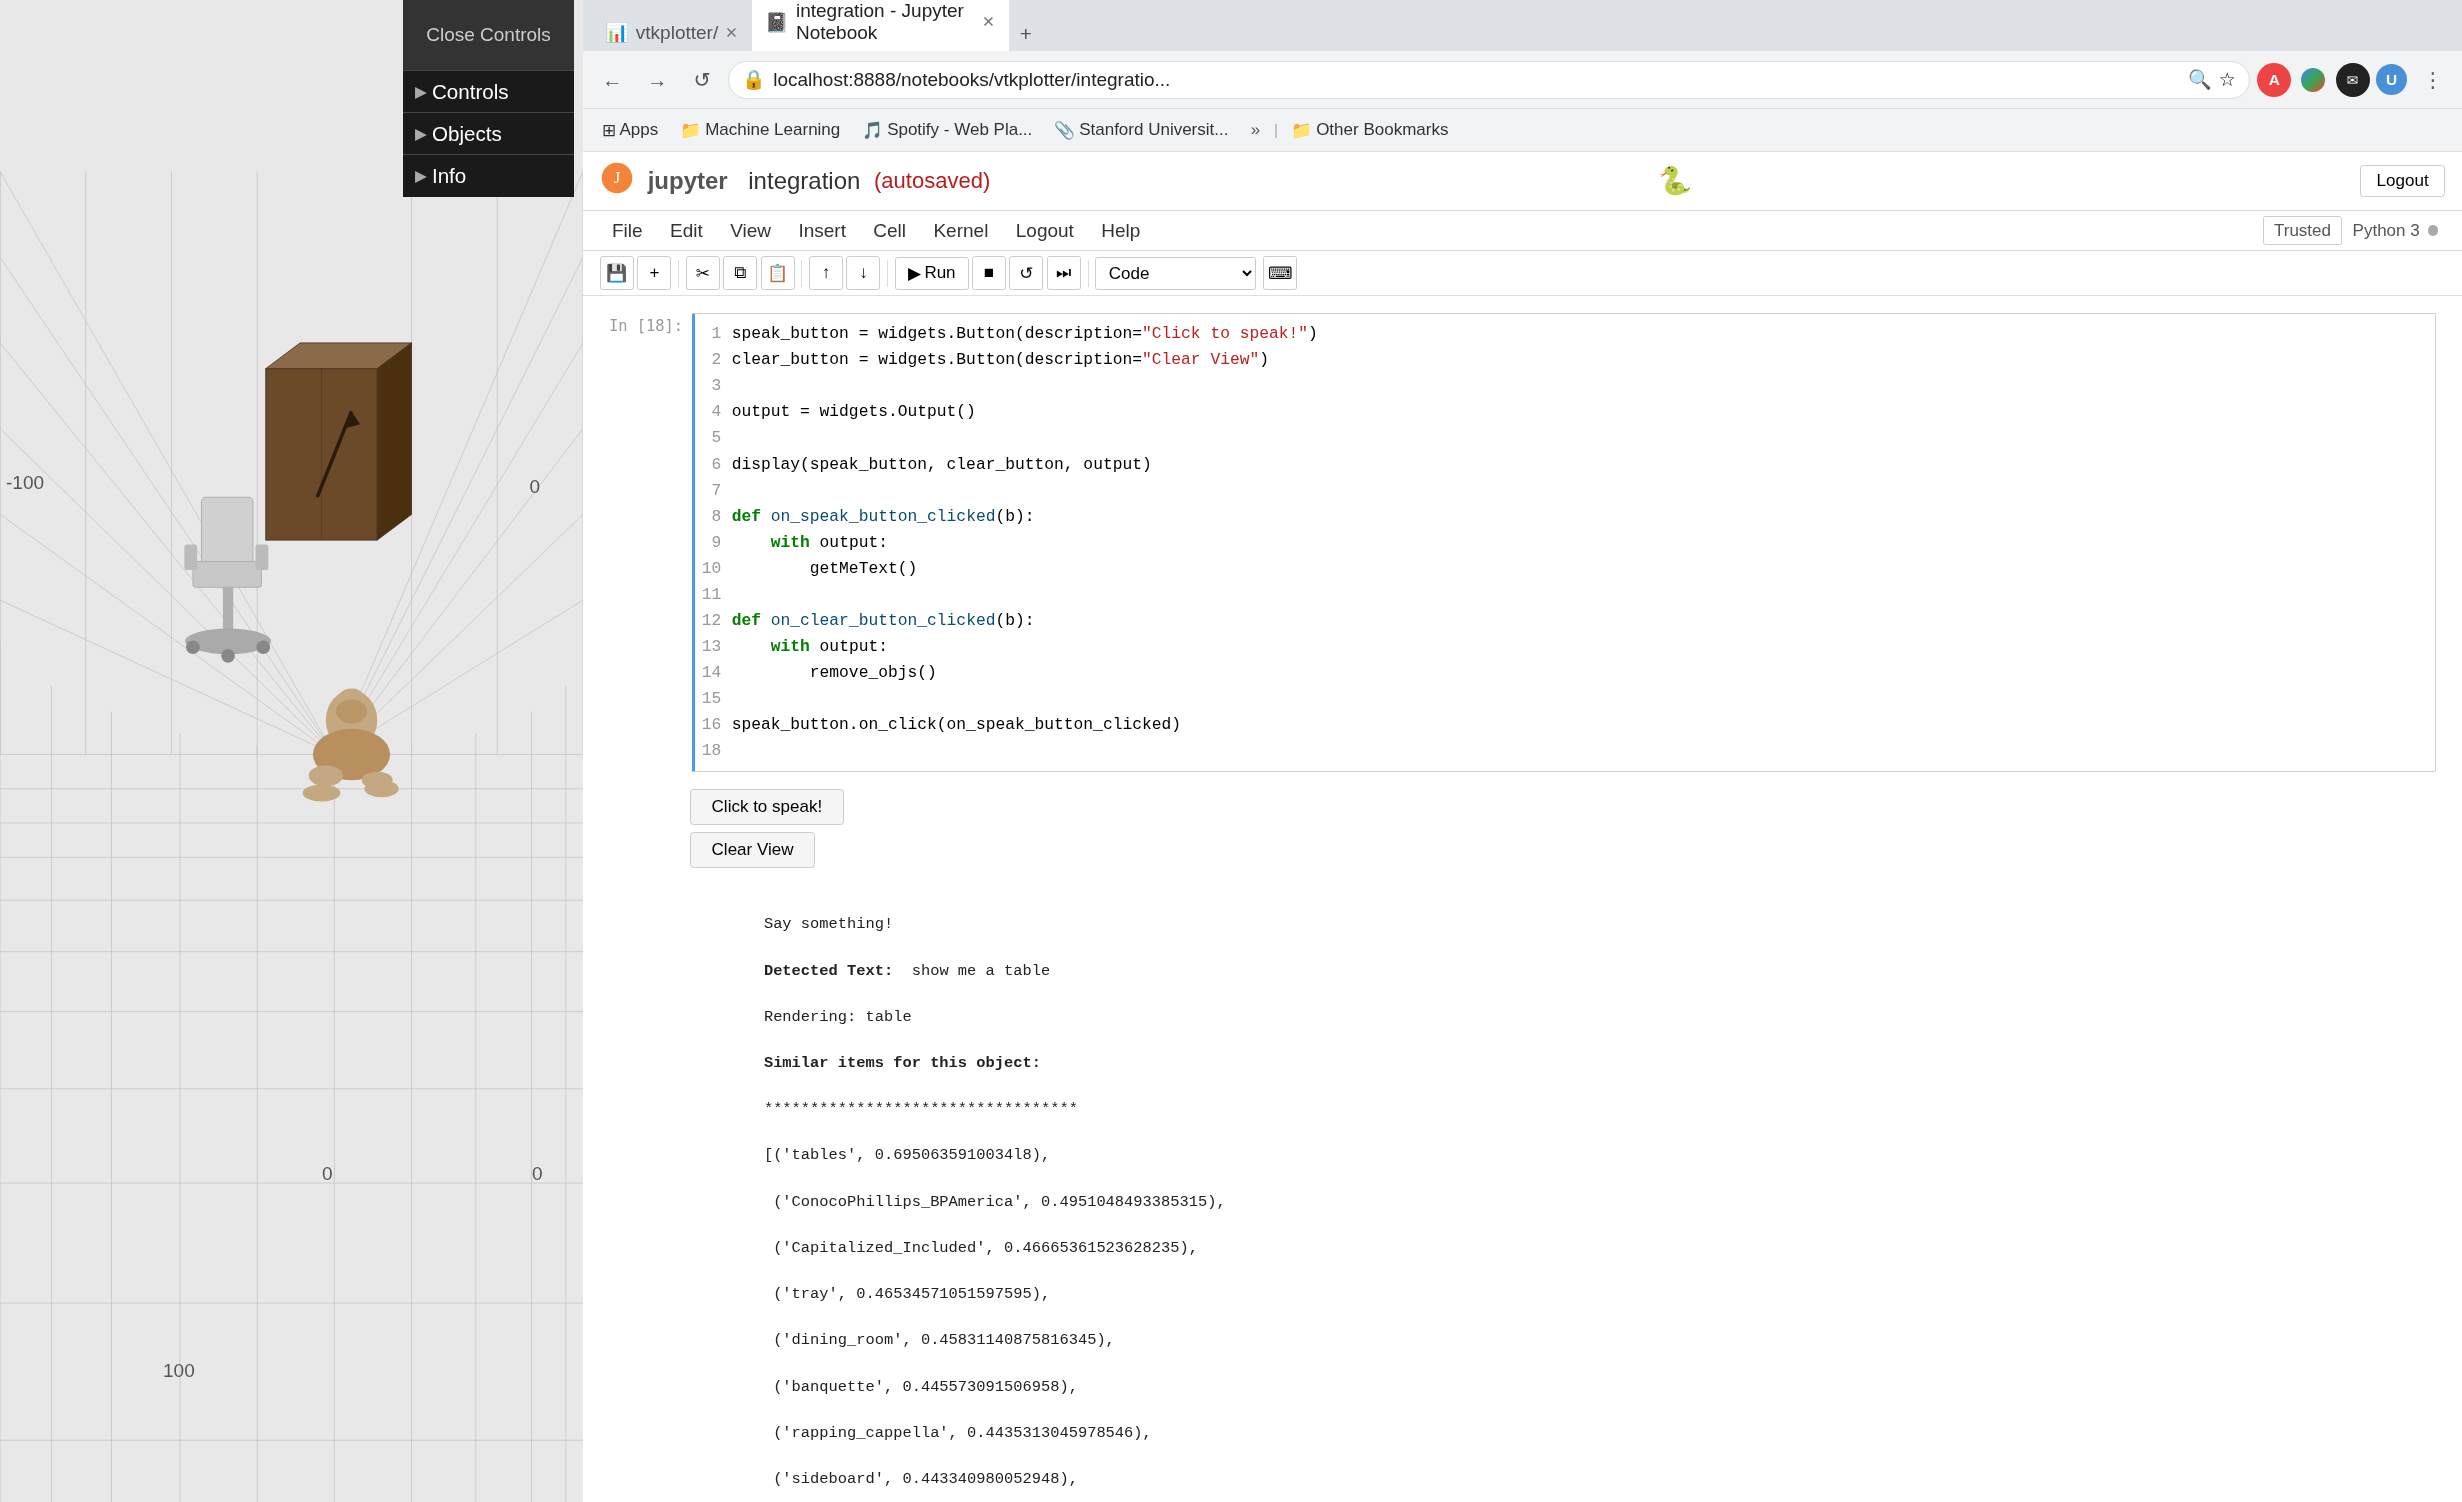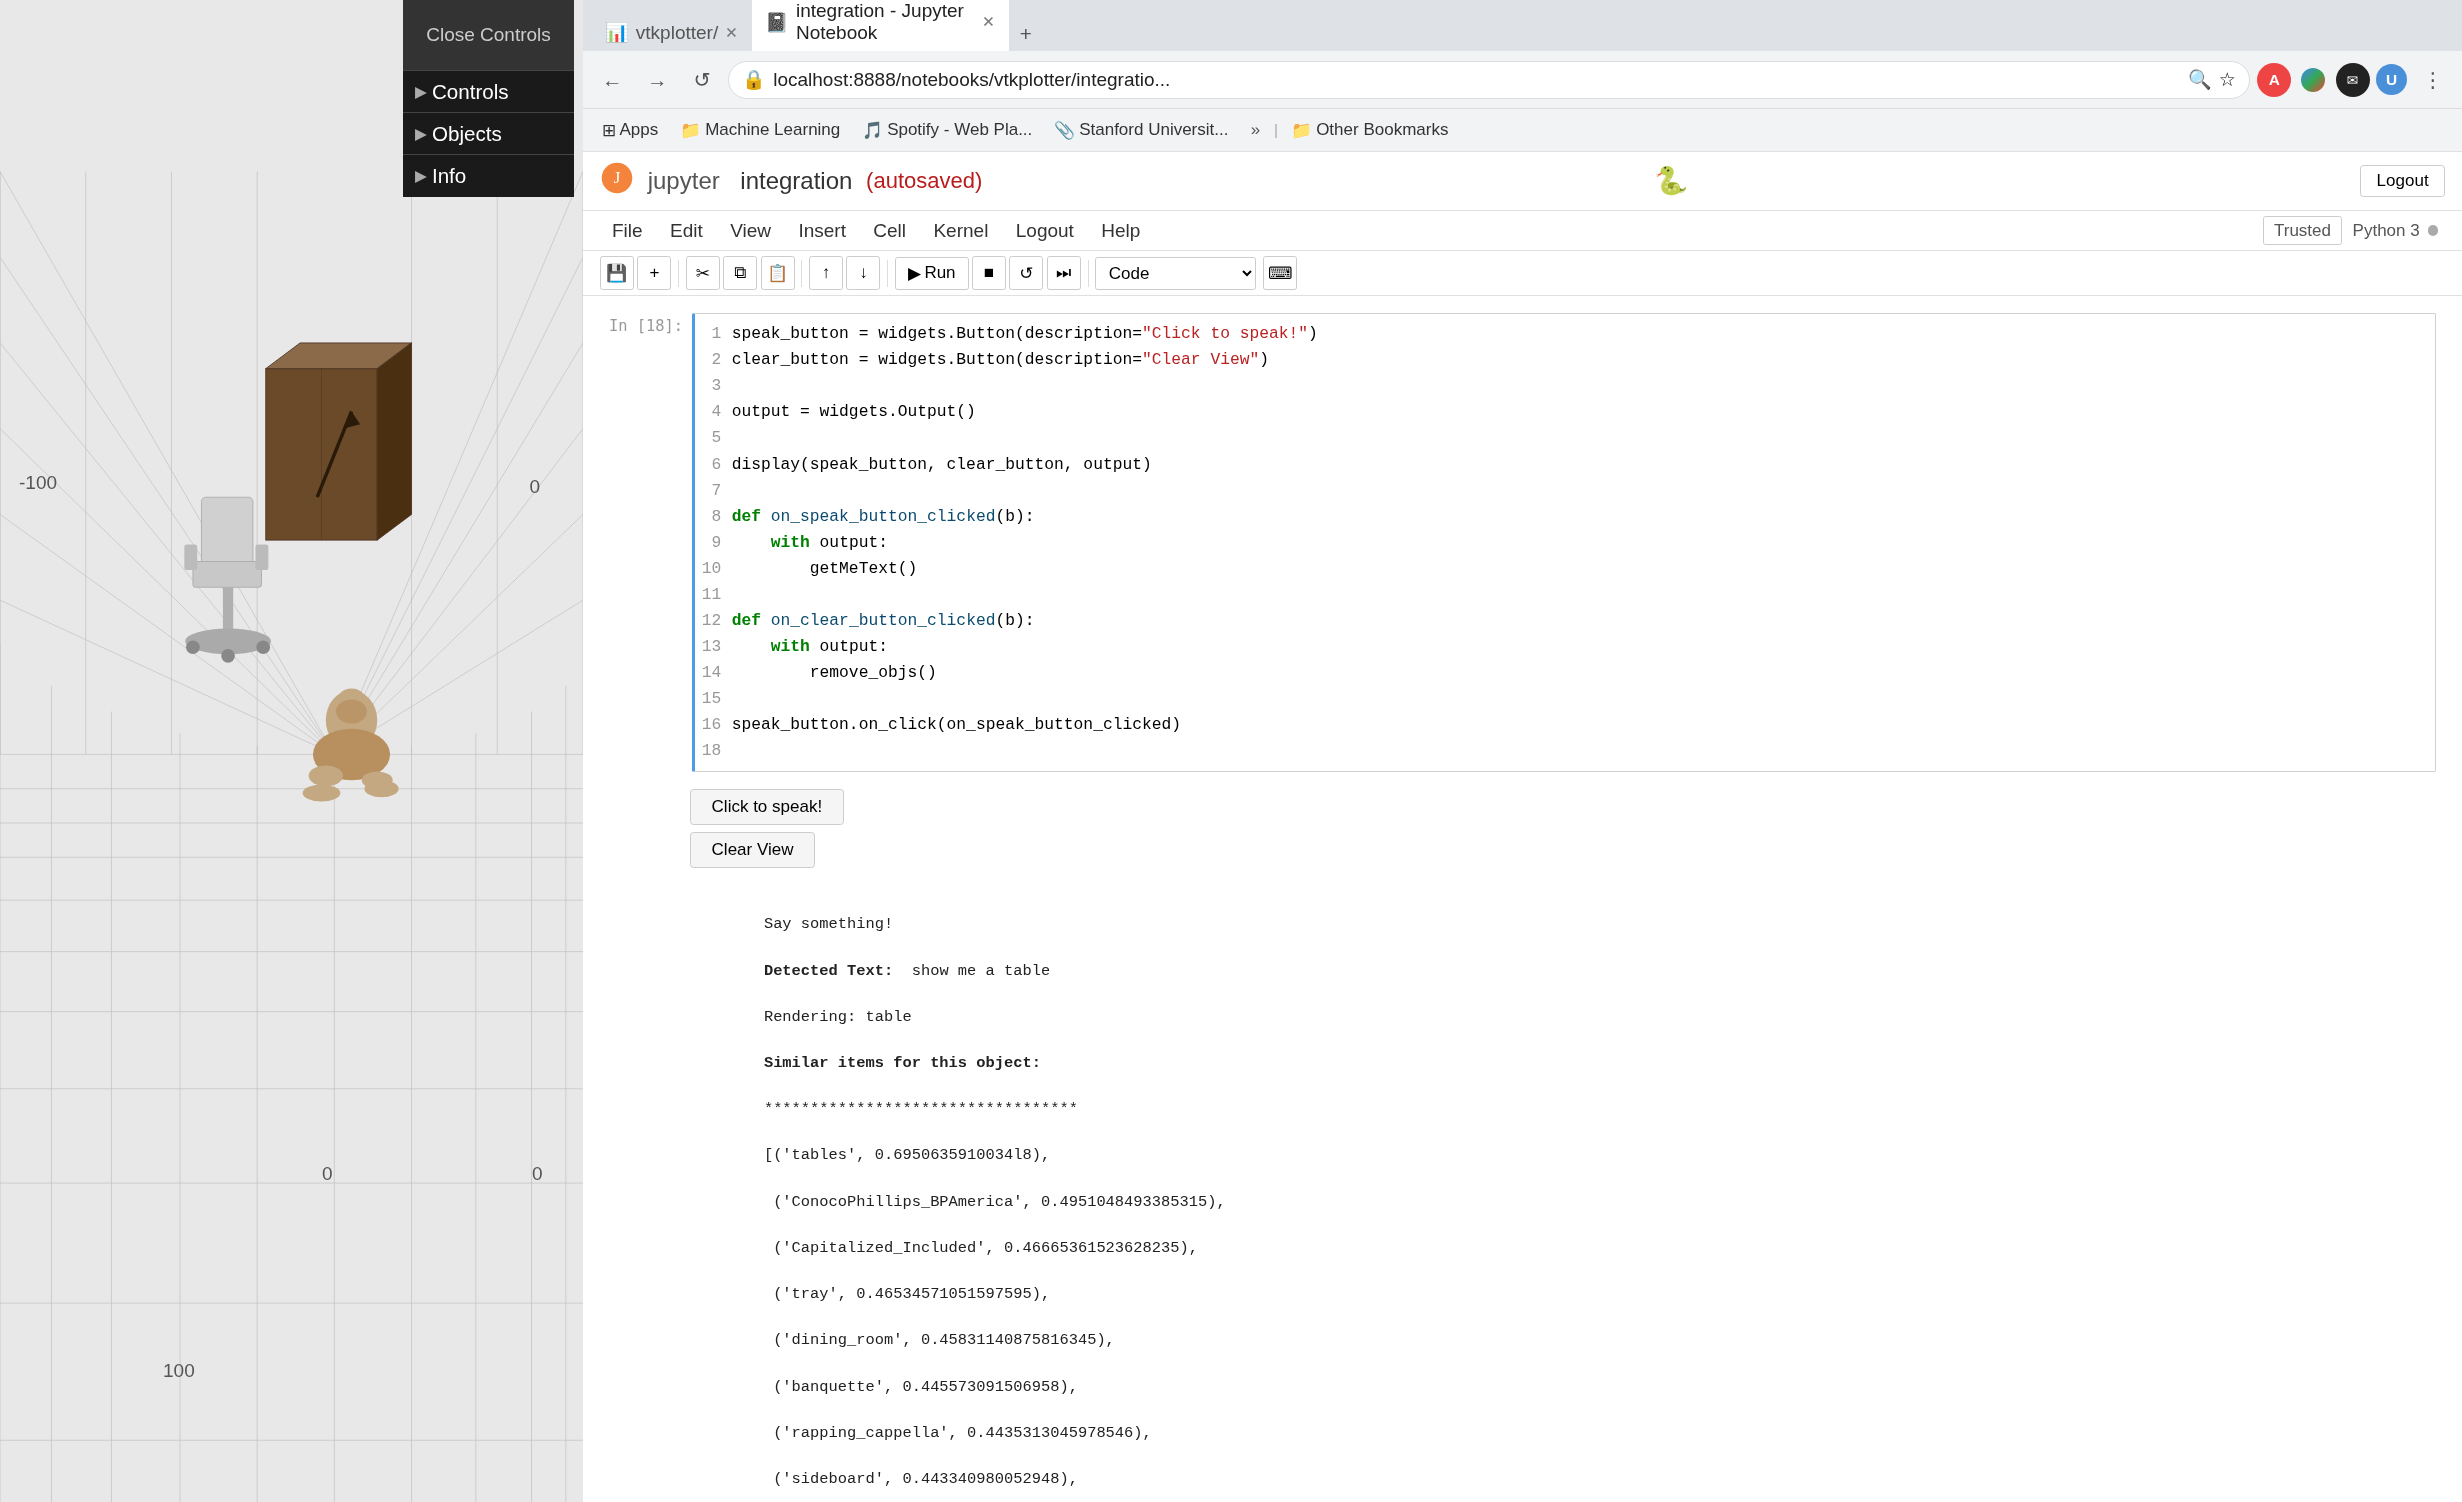--- a/index.html
+++ b/index.html
@@ -542,21 +542,21 @@
       </div>
       <div class="context-menu-item">
         <span class="menu-arrow">▶</span>
         <span>Info</span>
       </div>
     </div>
 
     <span class="axis-label" style="left:163px;bottom:120px">100</span>
     <span class="axis-label" style="left:322px;bottom:317px">0</span>
     <span class="axis-label" style="left:532px;bottom:317px">0</span>
-    <span class="axis-label" style="left:19px;top:472px">-100</span>
+    <span class="axis-label" style="left:6px;top:472px">-100</span>
     <span class="axis-label" style="right:43px;top:476px">0</span>
   </div>
 </div>
 
 <div class="right-panel">
 
   <div class="browser-tabs">
     <div class="browser-tab">
       <span>📊</span>
       <span>vtkplotter/</span>
@@ -627,21 +627,21 @@
 
   <div class="jupyter-content">
 
     <div class="jupyter-header">
       <span class="jupyter-logo">
         <svg width="34" height="34" viewBox="0 0 40 40" style="font-size:34px">
           <circle cx="20" cy="20" r="18" fill="#f37626" opacity="0.9"></circle>
           <text x="20" y="26" text-anchor="middle" font-size="20" fill="white" font-family="serif">J</text>
         </svg>
       </span>
-      <span style="font-size:24px;font-weight:400;color:#555">jupyter</span>
+      <span style="font-size:24px;font-weight:700;color:#555">jupyter</span>
       <span style="font-size:24px;font-weight:normal;color:#333;margin-left:6.9px">integration</span>
       <span style="font-size:22px;color:#b91c1c">(autosaved)</span>
       <span style="margin-left:auto;font-size:27.4px">🐍</span>
       <button class="jupyter-logout-btn">Logout</button>
     </div>
 
     <div class="jupyter-menubar">
       <span class="jupyter-menu-item">File</span>
       <span class="jupyter-menu-item">Edit</span>
       <span class="jupyter-menu-item">View</span>

